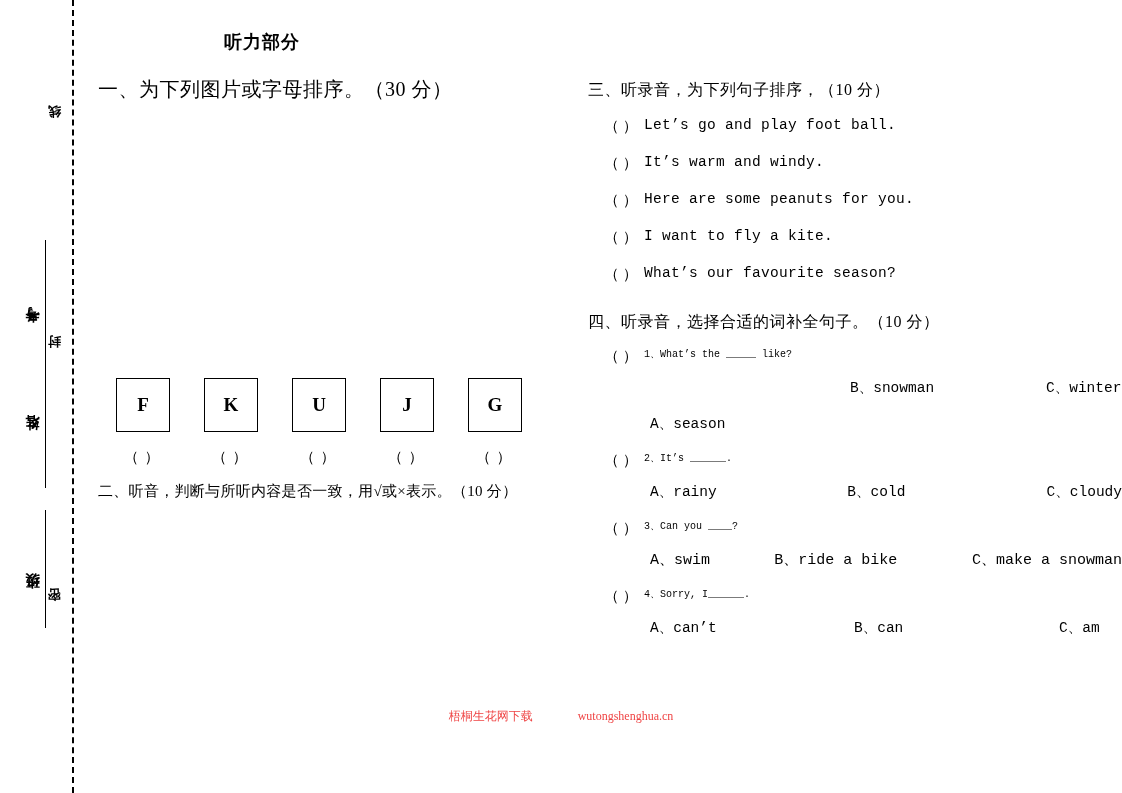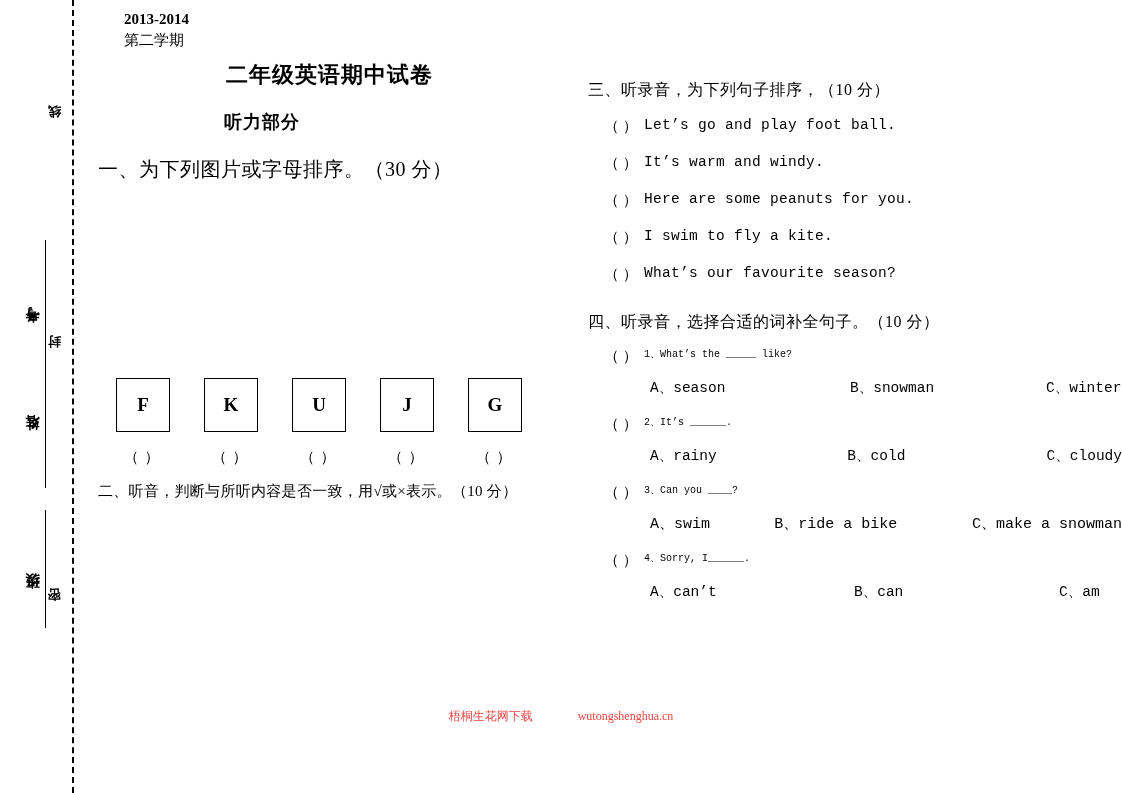--- a/index.html
+++ b/index.html
@@ -263,25 +263,20 @@
 
   <div class="field-label" id="field-label-kaohao">考号</div>
   <div class="field-label" id="field-label-xingming">姓名</div>
   <div class="field-label" id="field-label-banji">班级</div>
 </div>
 
 <div id="page-body">
 
   <div id="left-column">
 
-    <div id="exam-header">
-      <div id="exam-year">2013-2014</div>
-      <div id="exam-term">第二学期</div>
-      <div id="exam-title">二年级英语期中试卷</div>
-    </div>
 
     <div id="section-part-title">听力部分</div>
 
     <div class="section-heading">一、为下列图片或字母排序。（30 分）</div>
 
     <div id="letter-box-row">
         <div class="letter-box">F</div>
         <div class="letter-box">K</div>
         <div class="letter-box">U</div>
         <div class="letter-box">J</div>
@@ -310,37 +305,37 @@
         <div class="order-item">
           <span class="order-paren">（      ）</span>
           <span class="order-sentence">It’s warm and windy.</span>
         </div>
         <div class="order-item">
           <span class="order-paren">（      ）</span>
           <span class="order-sentence">Here are some peanuts for you.</span>
         </div>
         <div class="order-item">
           <span class="order-paren">（      ）</span>
-          <span class="order-sentence">I swim to fly a kite.</span>
+          <span class="order-sentence">I want to fly a kite.</span>
         </div>
         <div class="order-item">
           <span class="order-paren">（      ）</span>
           <span class="order-sentence">What’s our favourite season?</span>
         </div>
       </div>
 
     <div id="section-four-heading">四、听录音，选择合适的词补全句子。（10 分）</div>
 
     <div id="mc-list">
         <div class="mc-question">
           <span class="mc-paren">（      ）</span>
           <span class="mc-stem">1、What’s the _____ like?</span>
         </div>
         <div class="mc-options">
-          <span class="mc-option" style="width: 200px;">A、season</span>
+          <span class="mc-option" style="width: 200px; margin-top: 36px;">A、season</span>
           <span class="mc-option" style="width: 196px;">B、snowman</span>
           <span class="mc-option">C、winter</span>
         </div>
         <div class="mc-question">
           <span class="mc-paren">（      ）</span>
           <span class="mc-stem">2、It’s ______.</span>
         </div>
         <div class="mc-options">
           <span class="mc-option" style="width: 210px;">A、rainy</span>
           <span class="mc-option" style="width: 212px;">B、cold</span>

